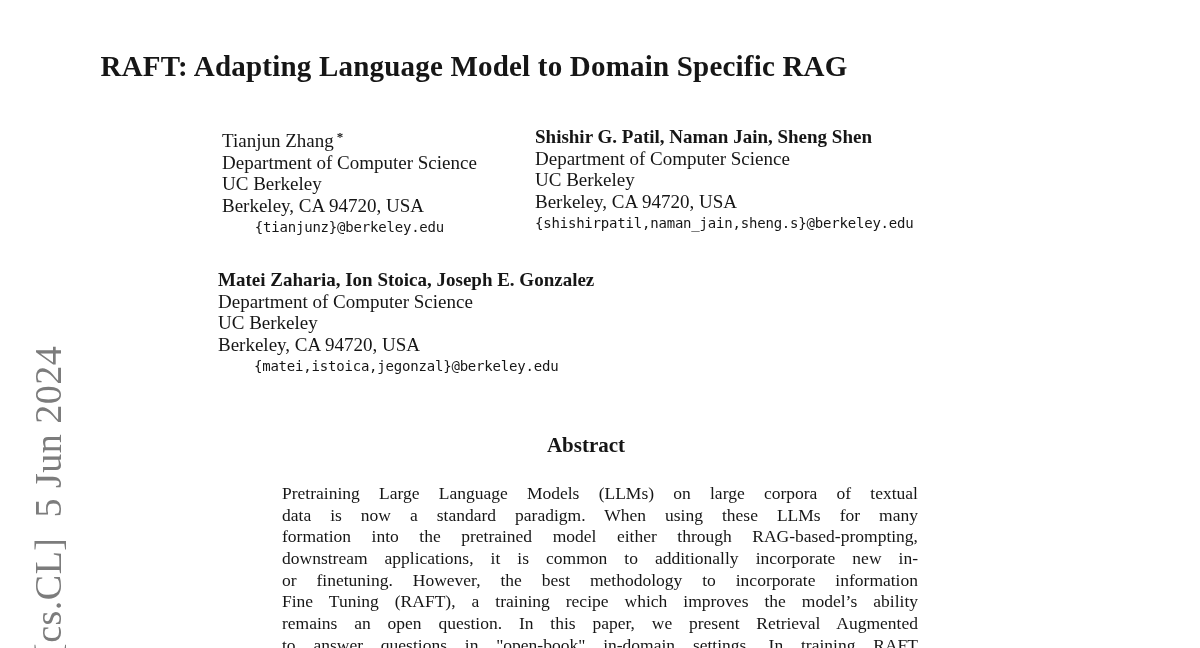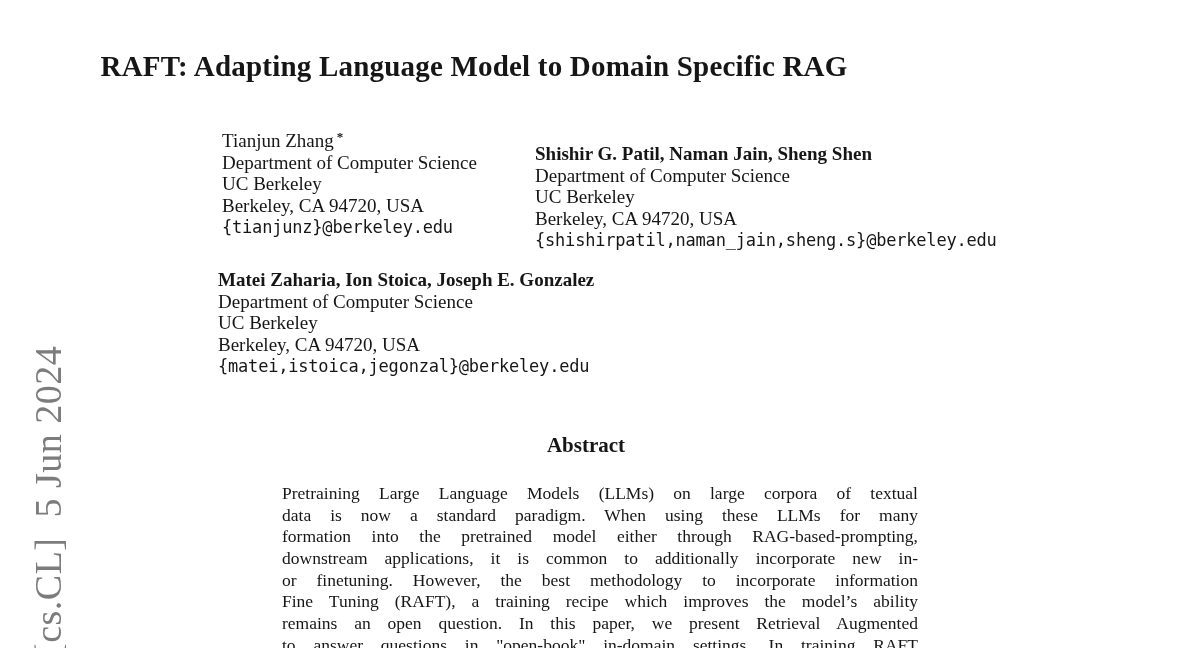--- a/index.html
+++ b/index.html
@@ -36,26 +36,27 @@
   }
   .author-block .author-name { font-weight: bold; }
   .author-block .author-note {
     font-weight: bold;
     font-size: 13px;
     vertical-align: 6px;
     padding-left: 3px;
   }
   .author-block .author-email {
     font-family: "DejaVu Sans Mono", monospace;
-    font-size: 17px;
+    font-size: 14px;
     letter-spacing: -0.2px;
     padding-top: 1px;
+    text-align: center;
   }
   #author-1 { left: 222px; top: 126px; }
-  #author-2 { left: 535px; top: 126px; margin-top: 17px; }
+  #author-2 { left: 535px; top: 126px; }
   #author-3 { left: 218px; top: 269px; }
   .abstract-heading {
     position: absolute;
     top: 433px;
     left: 268px;
     width: 636px;
     text-align: center;
     font-size: 21px;
     font-weight: bold;
   }

